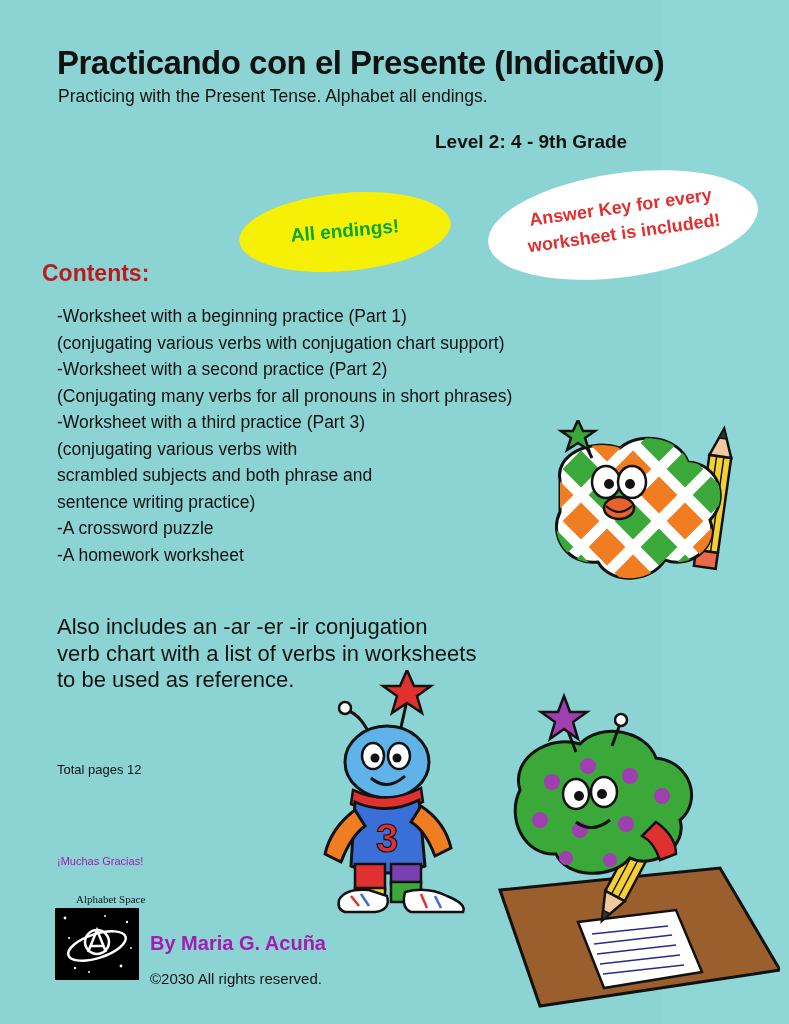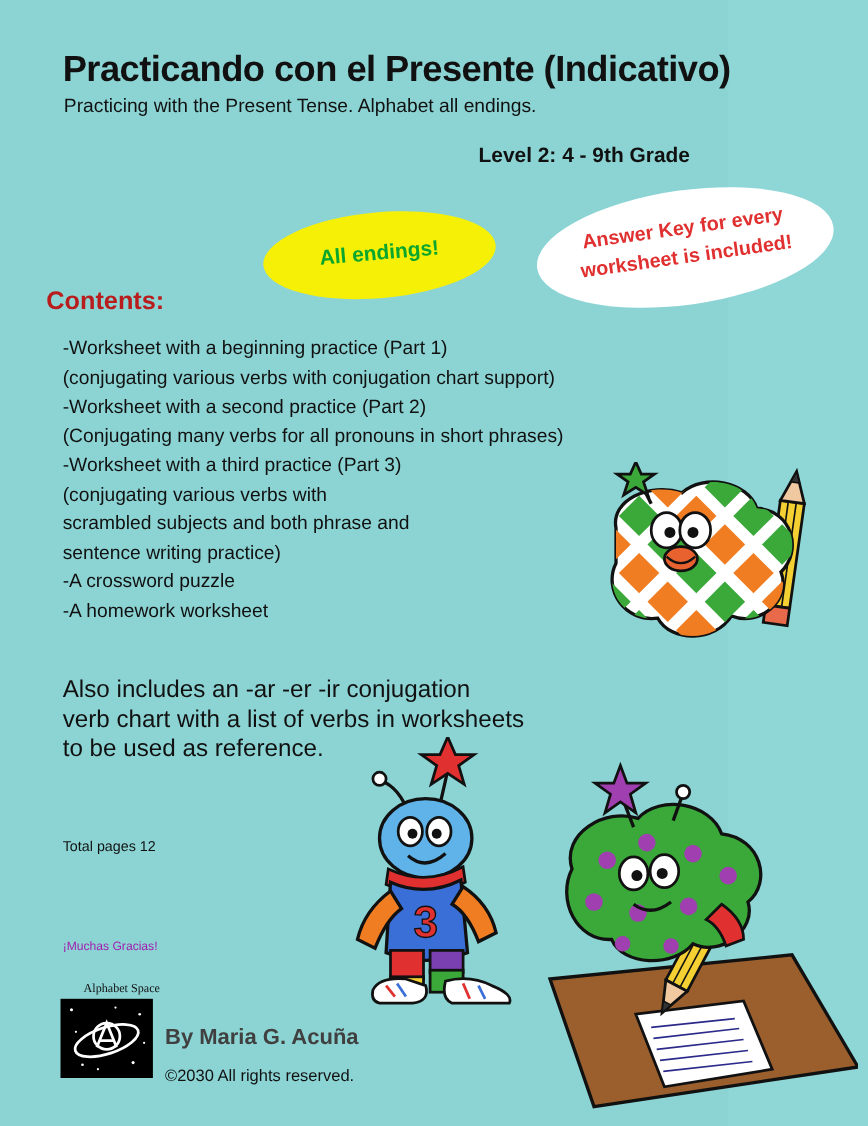--- a/index.html
+++ b/index.html
@@ -167,21 +167,21 @@
     height: 72px;
     background: #000;
     overflow: hidden;
   }
   .author {
     position: absolute;
     left: 150px;
     top: 932px;
     font-size: 20px;
     font-weight: bold;
-    color: #404040;
+    color: #a21caf;
   }
   .copyright {
     position: absolute;
     left: 150px;
     top: 970px;
     font-size: 15px;
     color: #111;
   }
 
   

